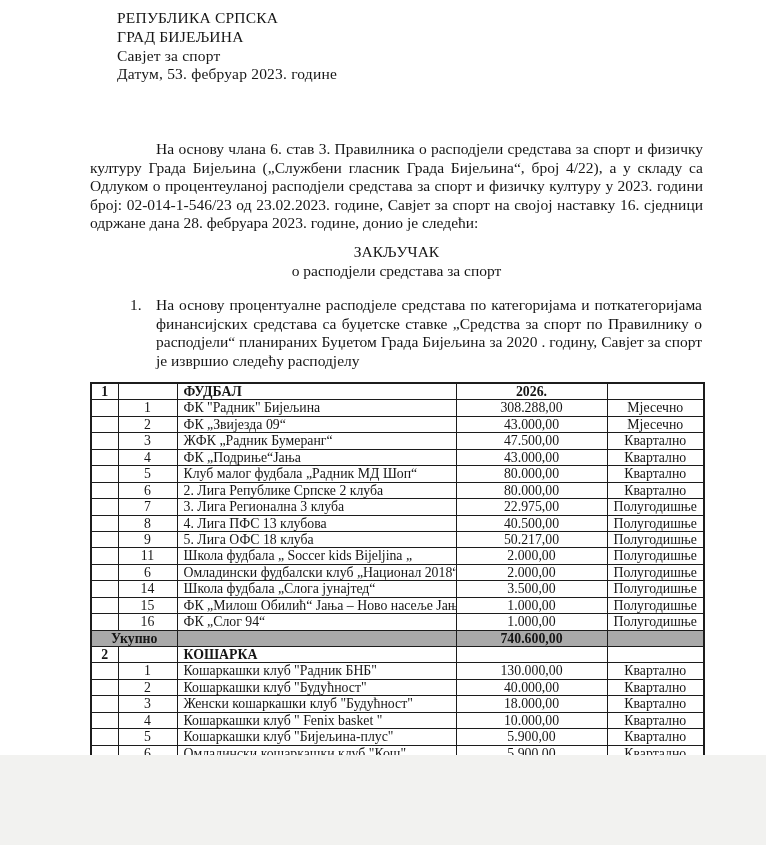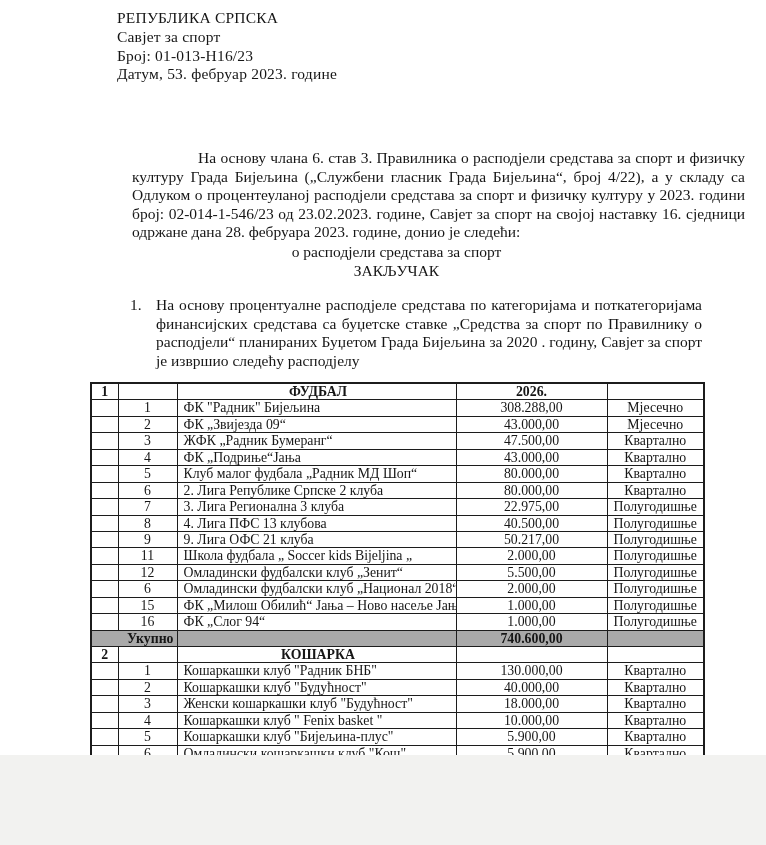--- a/index.html
+++ b/index.html
@@ -15,22 +15,22 @@
     background:var(--page-bg);
     color:var(--text);
     font-family:"Liberation Serif","DejaVu Serif",serif;
     overflow:hidden;
   }
   
   .letterhead{position:absolute;left:117px;top:9px;font-size:15.5px;line-height:18.8px;letter-spacing:.2px;}
   .letterhead .bold{font-weight:normal;}
   
   .intro{
-    position:absolute;left:90px;top:149px;width:613px;
-    font-size:15.5px;line-height:18.5px;text-align:justify;margin-left:42px;
+    position:absolute;left:90px;top:140px;width:613px;
+    font-size:15.5px;line-height:18.5px;text-align:justify;
   }
   .intro p{margin:0;text-indent:66px;}
   
   .title-block{position:absolute;left:90px;top:243px;width:613px;text-align:center;font-size:15.5px;line-height:18.5px;}
   
   .item{position:absolute;left:130px;top:296px;width:572px;font-size:15.5px;line-height:18.5px;display:flex;}
   .item .no{width:26px;flex:0 0 26px;}
   .item .txt{flex:1;text-align:justify;}
   
   .alloc-table{
@@ -41,44 +41,44 @@
   }
   .alloc-table td{
     border:1px solid var(--border);
     height:15.1px;line-height:1.12;
     padding:0 3px;
     overflow:hidden;white-space:nowrap;
     vertical-align:middle;
   }
   .alloc-table .num,.alloc-table .rownum,.alloc-table .amount,.alloc-table .freq{text-align:center;}
   .alloc-table .name{text-align:left;padding-left:6px;}
-  .alloc-table .center{text-align:center;}
+  .alloc-table .center{}
   .alloc-table .bold{font-weight:bold;}
   .alloc-table tr.total td{background:var(--total-bg);}
-  .alloc-table .totlabel{text-align:right;}
+  .alloc-table .totlabel{text-align:center;}
 </style>
 </head>
 <body>
 
 <div class="page">
 
   <div class="letterhead">
     <div>РЕПУБЛИКА СРПСКА</div>
+    <div>ГРАД БИЈЕЉИНА</div>
     <div class="bold">Савјет за спорт</div>
-    <div>Број: 01-013-Н16/23</div>
     <div>Датум, 53. фебруар 2023. године</div>
   </div>
 
   <div class="intro">
     <p>На основу члана 6. став 3. Правилника о расподјели средстава за спорт и физичку културу Града Бијељина („Службени гласник Града Бијељина“, број 4/22), а у складу са Одлуком о процентеуланој расподјели средстава за спорт и физичку културу у 2023. години број: 02-014-1-546/23 од 23.02.2023. године, Савјет за спорт на својој наставку 16. сједници одржане дана 28. фебруара 2023. године, донио је следећи:</p>
   </div>
 
   <div class="title-block">
+    <div>ЗАКЉУЧАК</div>
     <div>о расподјели средстава за спорт</div>
-    <div>ЗАКЉУЧАК</div>
   </div>
 
   <div class="item">
     <span class="no">1.</span>
     <div class="txt">На основу процентуалне расподјеле средстава по категоријама и поткатегоријама финансијских средстава са буџетске ставке „Средства за спорт по Правилнику о расподјели“ планираних Буџетом Града Бијељина за 2020 . годину, Савјет за спорт је извршио следећу расподјелу</div>
   </div>
 
   <table class="alloc-table">
     <colgroup>
       <col style="width:27px">
@@ -147,43 +147,43 @@
         <tr>
           <td class="num"></td>
           <td class="rownum">8</td>
           <td class="name">4. Лига ПФС 13 клубова</td>
           <td class="amount">40.500,00</td>
           <td class="freq">Полугодишње</td>
         </tr>
         <tr>
           <td class="num"></td>
           <td class="rownum">9</td>
-          <td class="name">9. Лига ОФС 21 клуба</td>
+          <td class="name">5. Лига ОФС 18 клуба</td>
           <td class="amount">50.217,00</td>
           <td class="freq">Полугодишње</td>
         </tr>
         <tr>
           <td class="num"></td>
           <td class="rownum">11</td>
           <td class="name">Школа фудбала „ Soccer kids Bijeljina „</td>
           <td class="amount">2.000,00</td>
           <td class="freq">Полугодишње</td>
         </tr>
         <tr>
           <td class="num"></td>
-          <td class="rownum">12</td>
-          <td class="name">Омладински фудбалски клуб  „Зенит“</td>
-          <td class="amount">5.500,00</td>
-          <td class="freq">Полугодишње</td>
-        </tr>
-        <tr>
-          <td class="num"></td>
           <td class="rownum">6</td>
           <td class="name">Омладински фудбалски клуб „Национал 2018“</td>
           <td class="amount">2.000,00</td>
+          <td class="freq">Полугодишње</td>
+        </tr>
+        <tr>
+          <td class="num"></td>
+          <td class="rownum">14</td>
+          <td class="name">Школа фудбала „Слога јунајтед“</td>
+          <td class="amount">3.500,00</td>
           <td class="freq">Полугодишње</td>
         </tr>
         <tr>
           <td class="num"></td>
           <td class="rownum">15</td>
           <td class="name">ФК „Милош Обилић“ Јања – Ново насеље Јања</td>
           <td class="amount">1.000,00</td>
           <td class="freq">Полугодишње</td>
         </tr>
         <tr>

